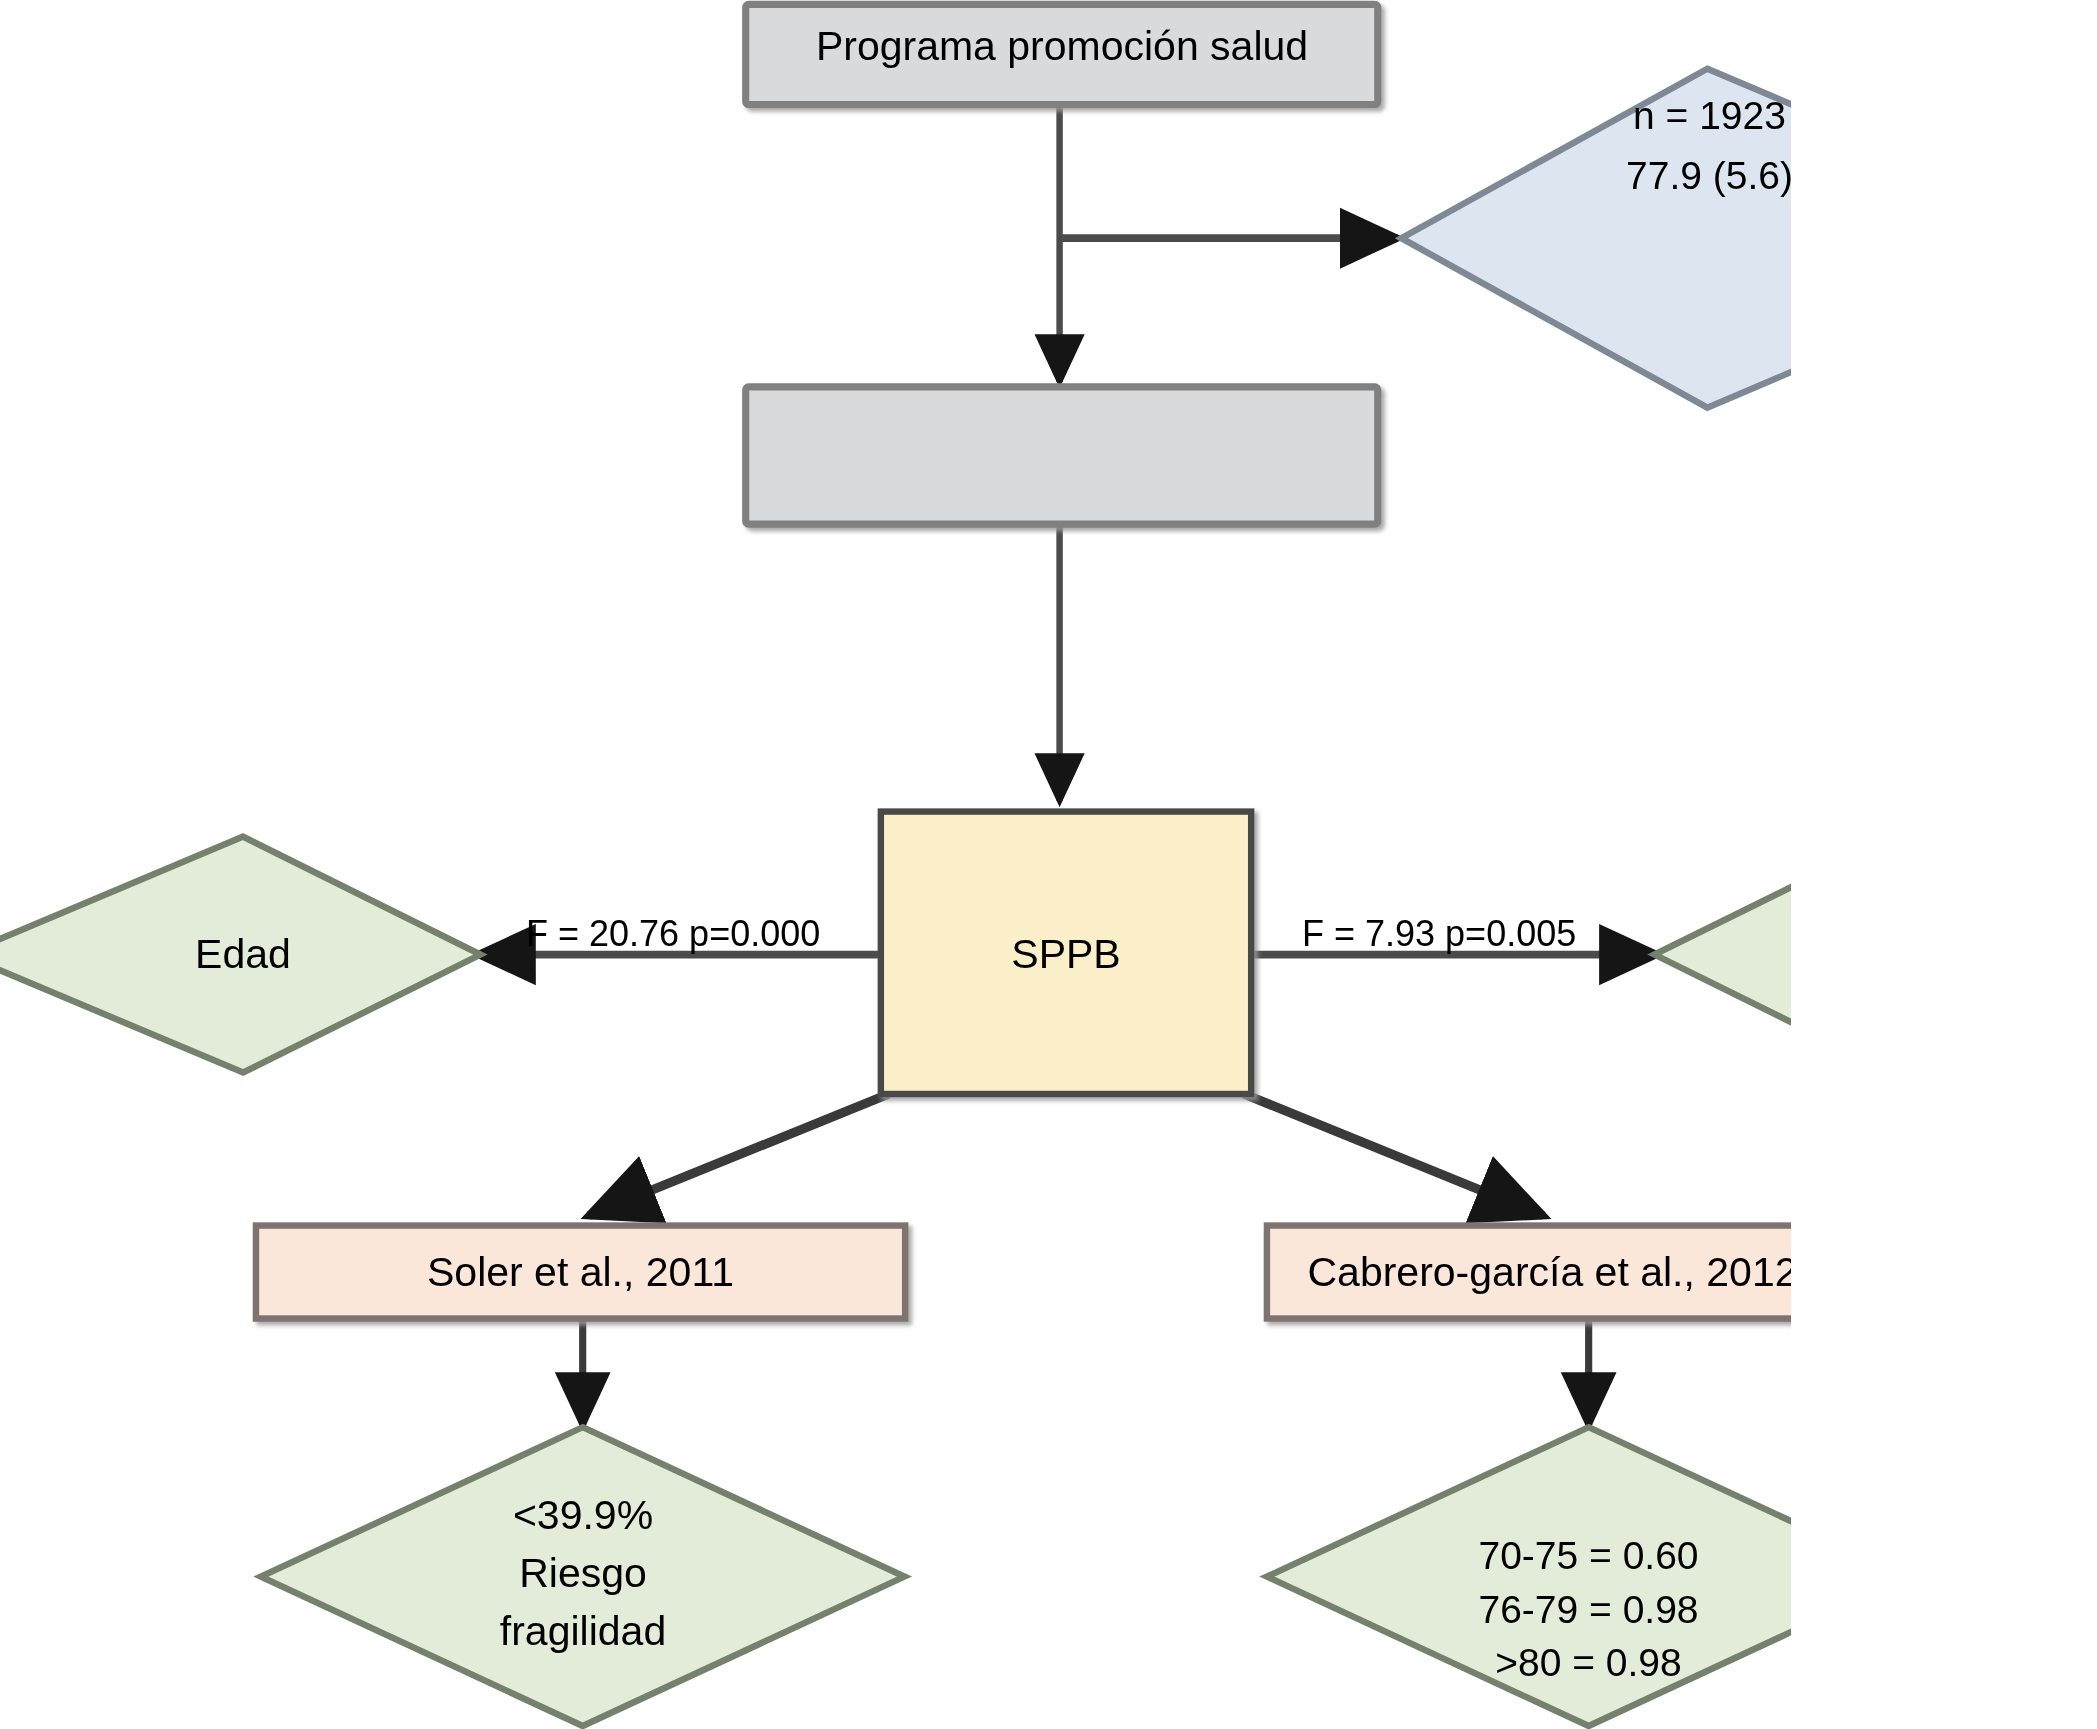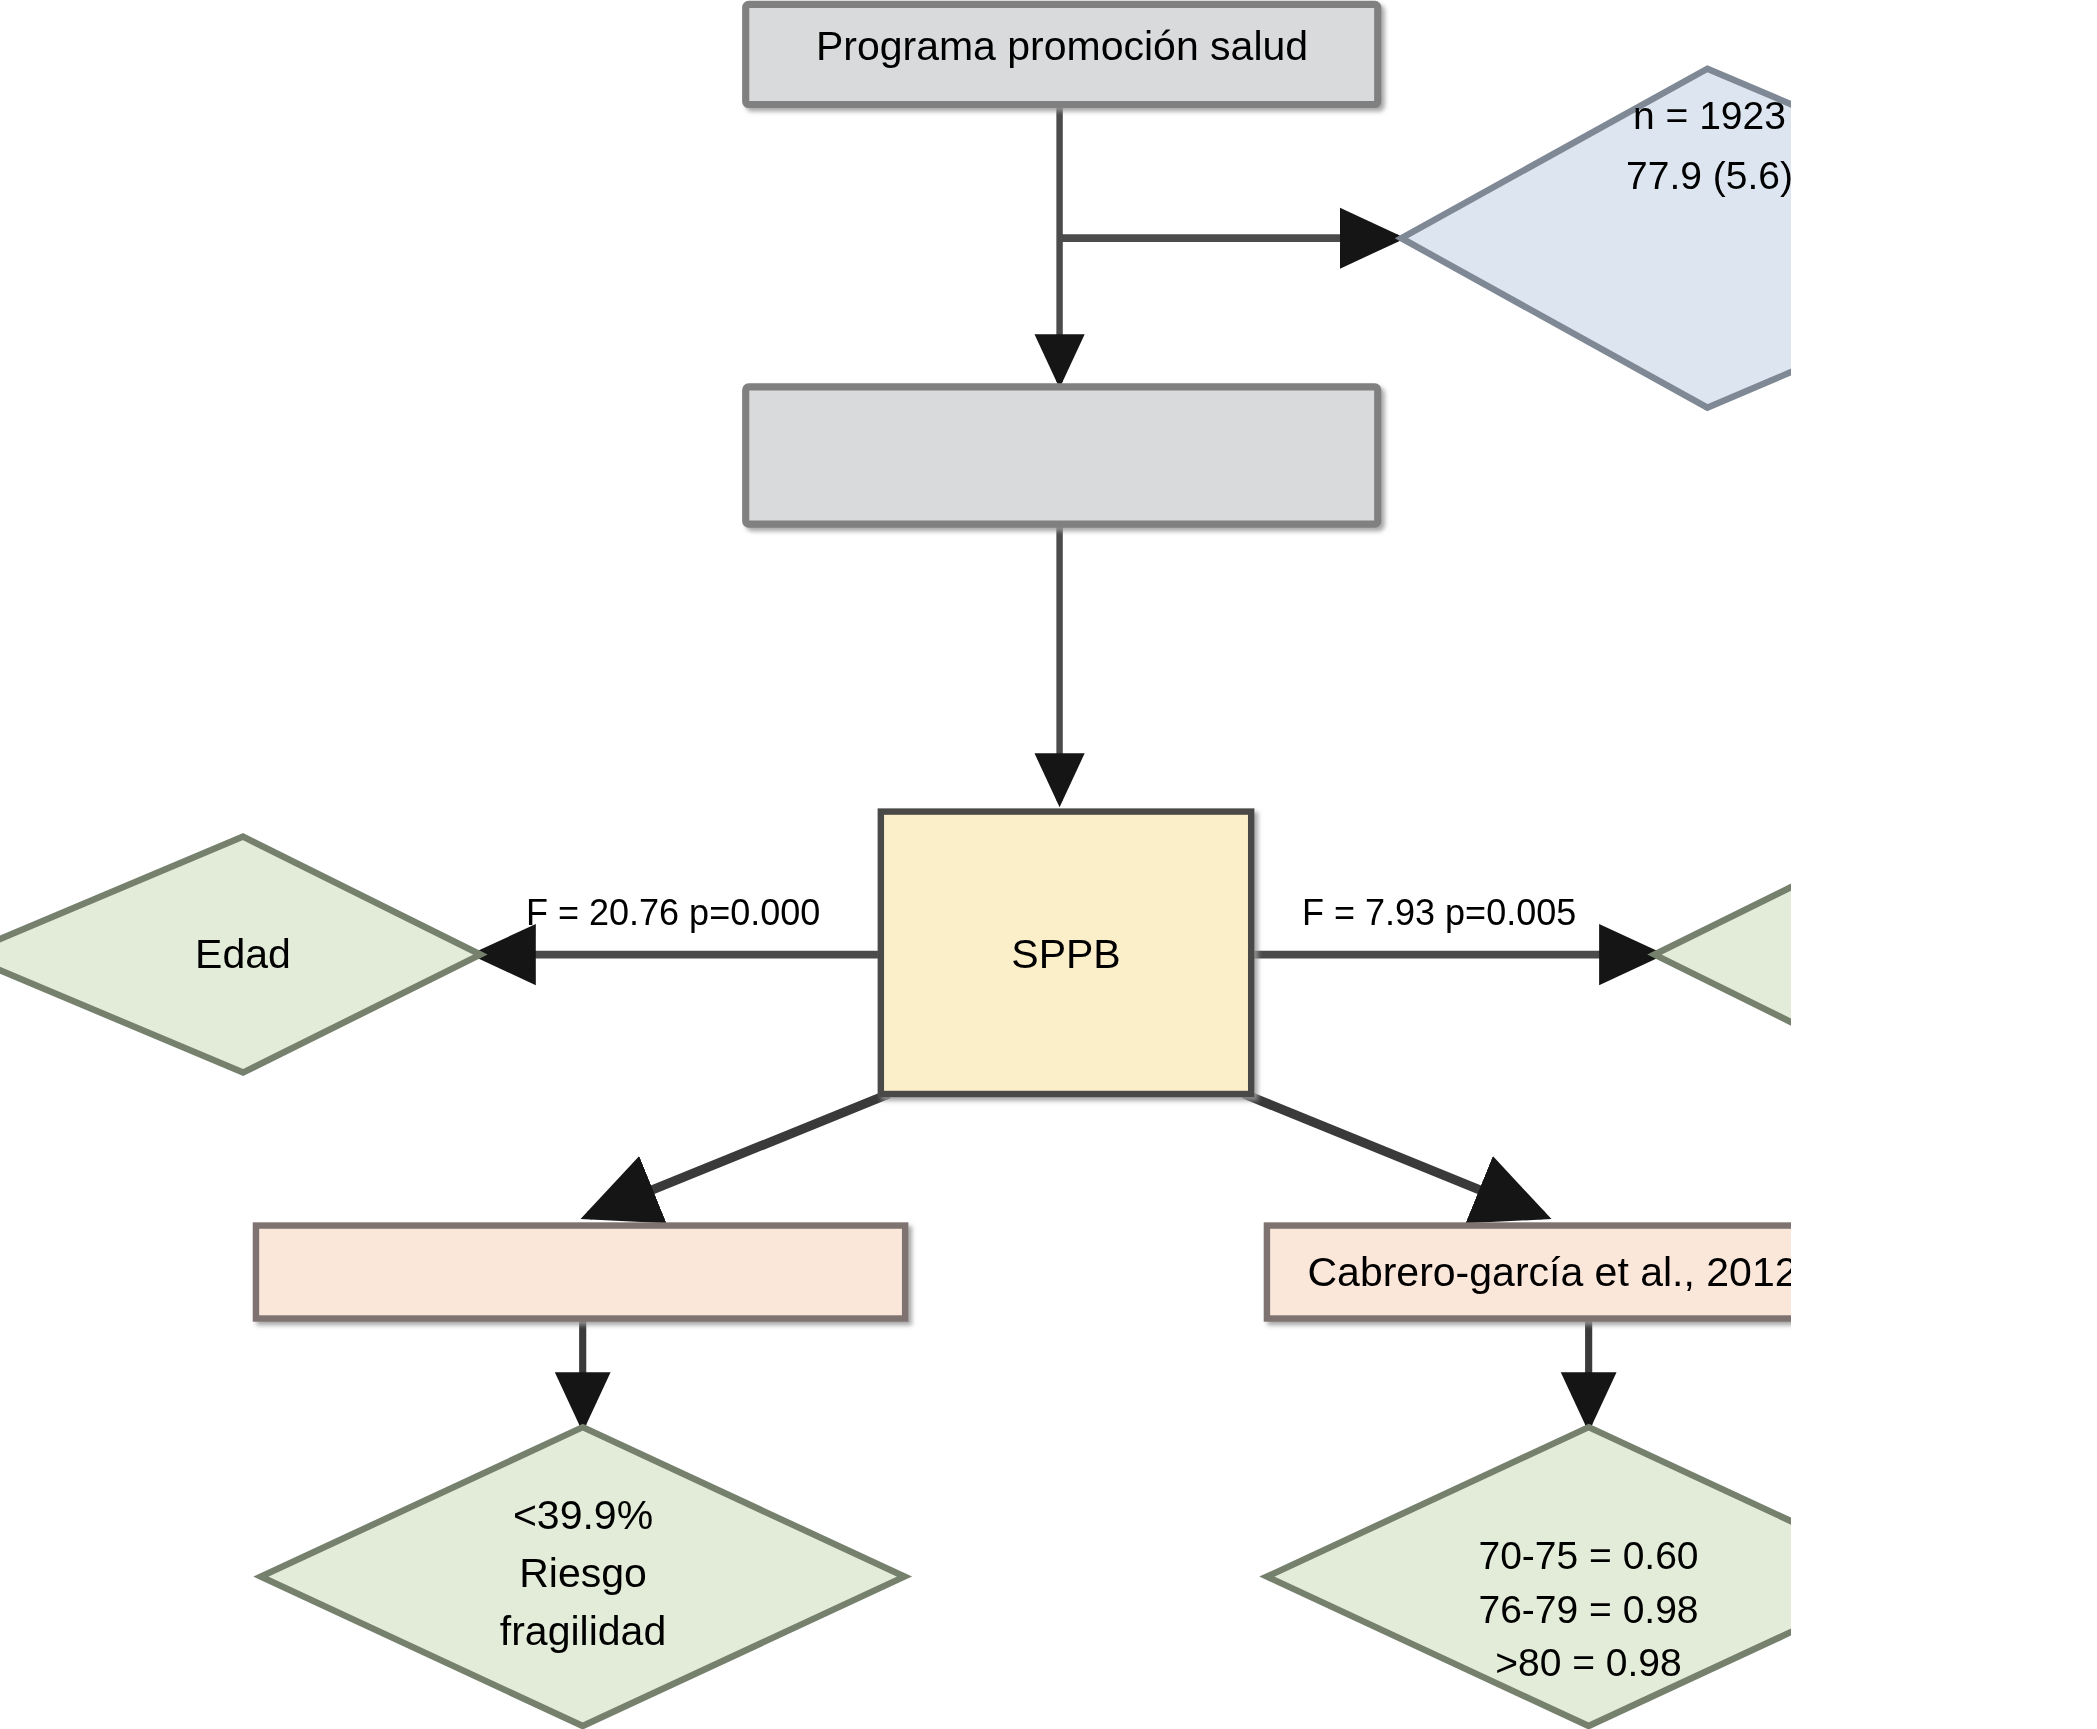--- a/index.html
+++ b/index.html
@@ -32,20 +32,21 @@
     pointer-events: none;
     white-space: pre-line;
     font-family: "Liberation Sans", sans-serif;
   }
   .edge-label {
     position: absolute;
     color: #000000;
     font-size: 36px;
     white-space: nowrap;
     font-family: "Liberation Sans", sans-serif;
+    margin-top: 21px;
   }
   .ital { font-style: italic; }
 </style>
 </head>
 <body>
 
 <div id="canvas">
 
   <svg class="layer" viewBox="0 0 2933 2418">
     <defs>
@@ -107,20 +108,21 @@
   <div class="node-text" style="left:1502px; top:86px; width:415px; font-size:39px; line-height:1.55;">n = 1923
 77.9 (5.6)</div>
 
 
   <div class="node-text" style="left:881px; top:930px; width:370px; font-size:41px;">SPPB</div>
 
   <div class="node-text" style="left:1715px; top:930px; width:358px; font-size:41px;">Género</div>
 
   <div class="node-text" style="left:64px; top:930px; width:358px; font-size:41px;">Edad</div>
 
+  <div class="node-text" style="left:256px; top:1248px; width:649px; font-size:41px;">Soler et al., 2011</div>
 
   <div class="node-text" style="left:1228px; top:1248px; width:649px; font-size:41px;">Cabrero-garcía et al., 2012</div>
 
   <div class="node-text" style="left:404px; top:1486px; width:358px; font-size:41px; line-height:1.42;">&lt;39.9%
 Riesgo
 fragilidad</div>
 
   <div class="node-text" style="left:1374px; top:1475px; width:429px; font-size:39px; line-height:1.38;">
     <div style="white-space:pre-line;">70-75 = 0.60
 76-79 = 0.98

